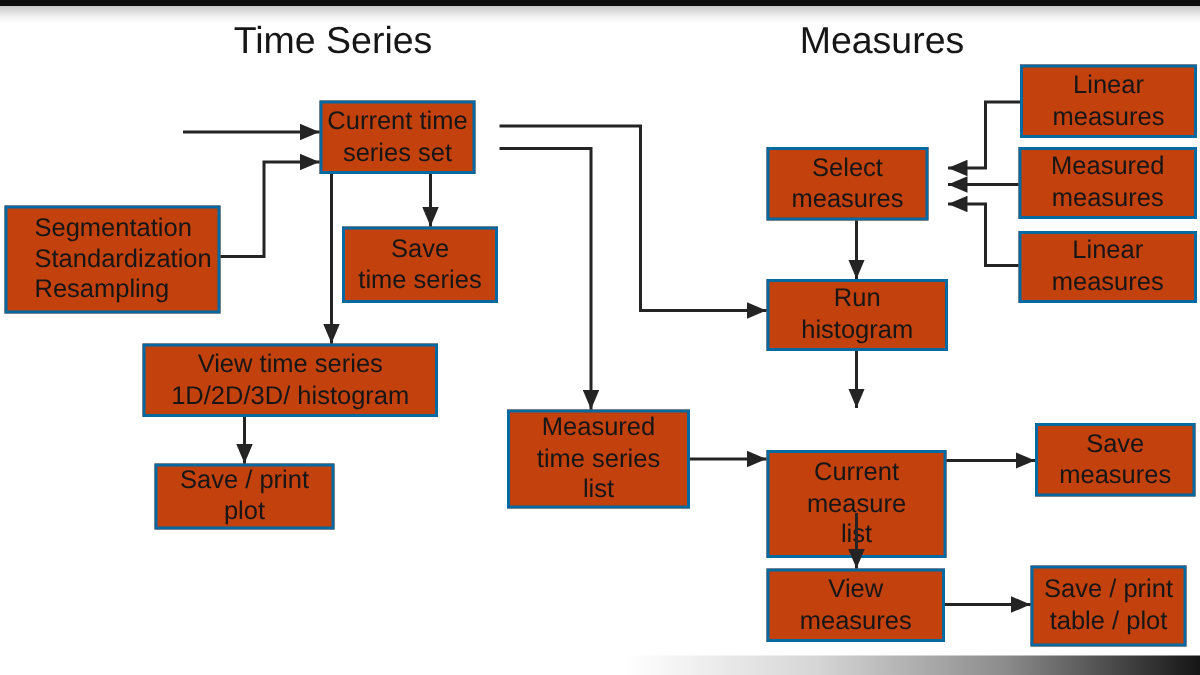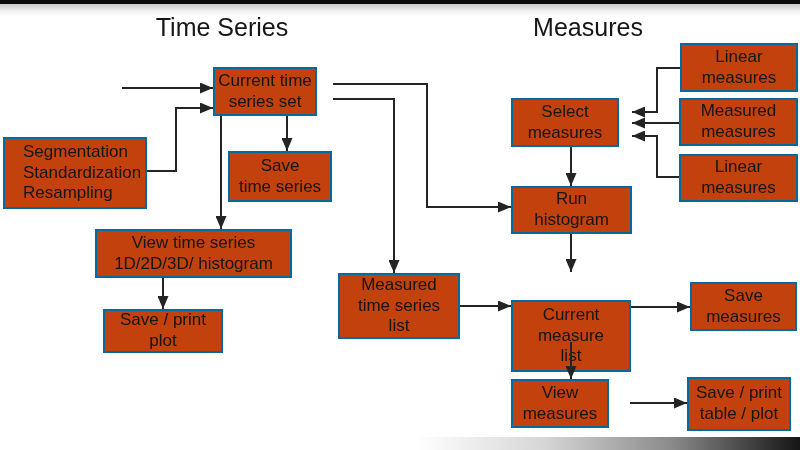--- a/index.html
+++ b/index.html
@@ -75,21 +75,21 @@
   <div class="node" style="left:511px;top:98px;width:108px;height:49px;">Select
 measures</div>
 
   <div class="node" style="left:511px;top:186px;width:121px;height:48px;">Run
 histogram</div>
 
   <div class="node" style="left:511px;top:272px;width:120px;height:72px;margin-top:28px;">Current
 measure
 list</div>
 
-  <div class="node" style="left:511px;top:379px;width:98px;height:49px;">View
+  <div class="node" style="left:511px;top:379px;width:119px;height:49px;">View
 measures</div>
 
   <div class="node" style="left:680px;top:43px;width:118px;height:49px;">Linear
 measures</div>
 
   <div class="node" style="left:679px;top:98px;width:119px;height:48px;">Measured
 measures</div>
 
   <div class="node" style="left:679px;top:154px;width:119px;height:48px;">Linear
 measures</div>

